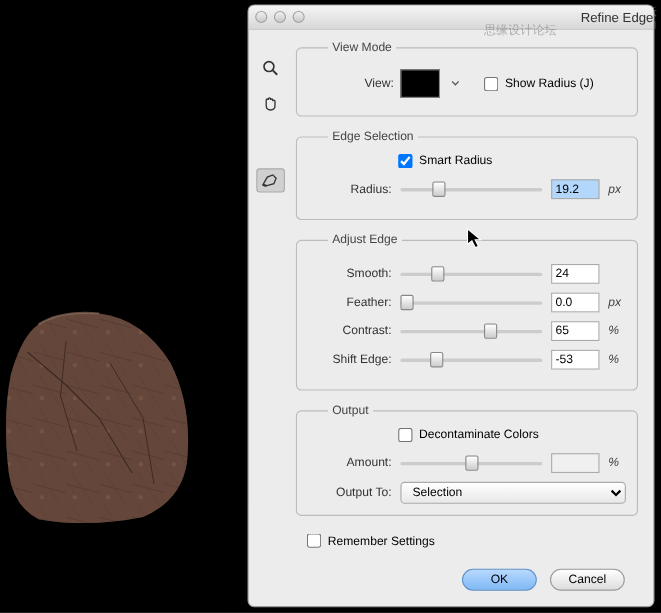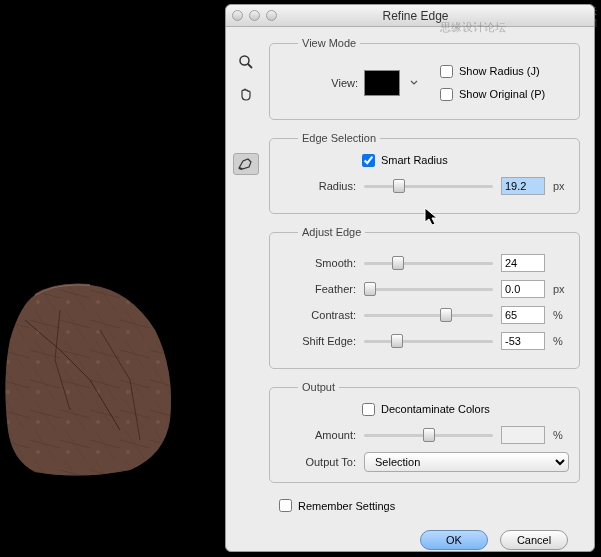--- a/index.html
+++ b/index.html
@@ -50,21 +50,21 @@
       gap: 6px;
     }
     .traffic span {
       width: 11px; height: 11px;
       border-radius: 50%;
       background: linear-gradient(#f0f0f0, #c8c8c8);
       border: 1px solid #a0a0a0;
     }
     .title {
       flex: 1;
-      text-align: center;
+      text-align: right;
       margin-left: -40px;
       color: #333;
       font-size: 12px;
     }
     .dialog-body {
       display: flex;
       height: calc(100% - 22px);
     }
     .tool-col {
       width: 44px;
@@ -176,20 +176,21 @@
       text-align: left;
       background: #fff;
     }
     .num-input.highlighted {
       background: #b3d6fb;
     }
     .unit {
       width: 16px;
       font-size: 11px;
       color: #444;
+      font-style: italic;
     }
     .disabled {
       color: #aaa;
     }
     .disabled .num-input {
       background: #f0f0f0;
       color: #aaa;
     }
     .select-row {
       display: flex;
@@ -330,24 +331,20 @@
           <div class="view-arrow">
             <svg width="8" height="10">
                 <path d="M1 3 L4 6 L7 3" fill="none" stroke="#555" stroke-width="1.2"></path>
               </svg>
           </div>
           <div class="cb-col" style="margin-left:14px;">
             <div class="cb-row">
               <input type="checkbox" style="">
               <span>Show Radius (J)</span>
             </div>
-            <div class="cb-row">
-              <input type="checkbox" style="">
-              <span>Show Original (P)</span>
-            </div>
           </div>
         </div>
       </fieldset>
 
       <fieldset>
         <legend>Edge Selection</legend>
         <div class="cb-row" style="padding-left:64px;">
           <input type="checkbox" checked="" style="">
           <span>Smart Radius</span>
         </div>

